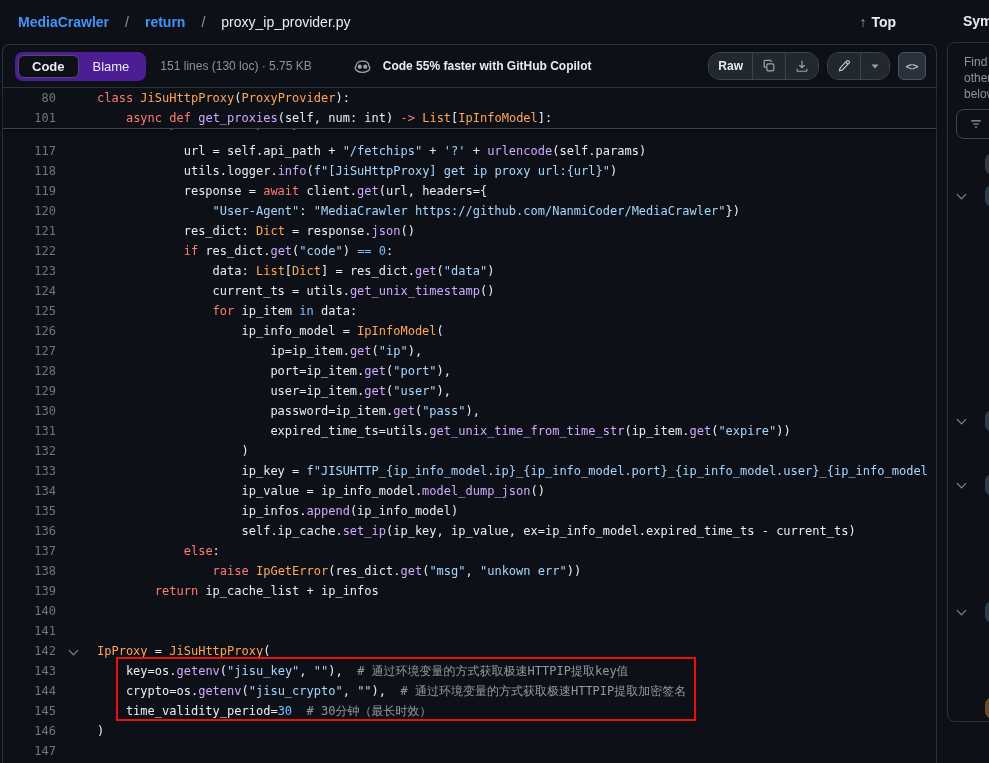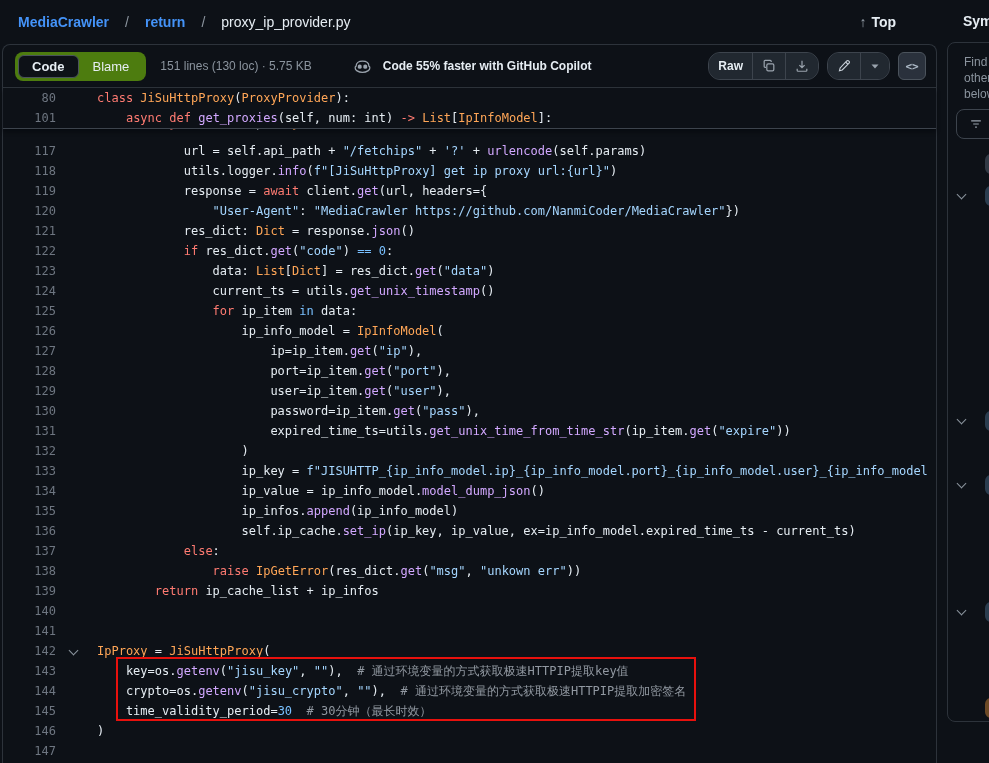--- a/index.html
+++ b/index.html
@@ -19,21 +19,21 @@
   .crumb .file{ color:#e6edf3; font-weight:400; }
   .top-link{ margin-left:auto; margin-right:30px; font-size:14px; font-weight:600;
     color:#e6edf3; display:flex; align-items:center; gap:5px; cursor:pointer; }
   .top-link .arrow{ color:#9aa3ad; font-size:14px; }
 
   
   .file-box{ position:absolute; left:2px; top:44px; width:935px; height:719px;
     border:1px solid #2d333b; border-bottom:none; border-radius:8px 8px 0 0; background:#0d1117; }
   .toolbar{ height:43px; border-bottom:1px solid #2d333b; display:flex; align-items:center;
     padding:0 10px 0 12px; }
-  .seg{ background:#4d7c0f; border-radius:8px; padding:3px; display:flex; align-items:center; }
+  .seg{ background:#4c1d95; border-radius:8px; padding:3px; display:flex; align-items:center; }
   .seg-item{ font-size:13px; padding:4px 14px; border-radius:6px; color:#e6edf3; cursor:pointer; }
   .seg-item.active{ background:#0d1117; border:1px solid #4b535c; font-weight:600; padding:3px 13px; }
   .file-info{ margin-left:14px; font-size:12px; color:#8b949e; white-space:nowrap; }
   .copilot{ margin-left:42px; display:flex; align-items:center; gap:12px;
     font-size:12px; font-weight:700; color:#e6edf3; white-space:nowrap; }
   .copilot svg{ display:block; }
   .tb-spacer{ flex:1; }
   .btn-group{ display:flex; align-items:stretch; height:28px; border:1px solid #3d444d;
     border-radius:12px; overflow:hidden; background:#212830; }
   .btn-group + .btn-group{ margin-left:8px; }

